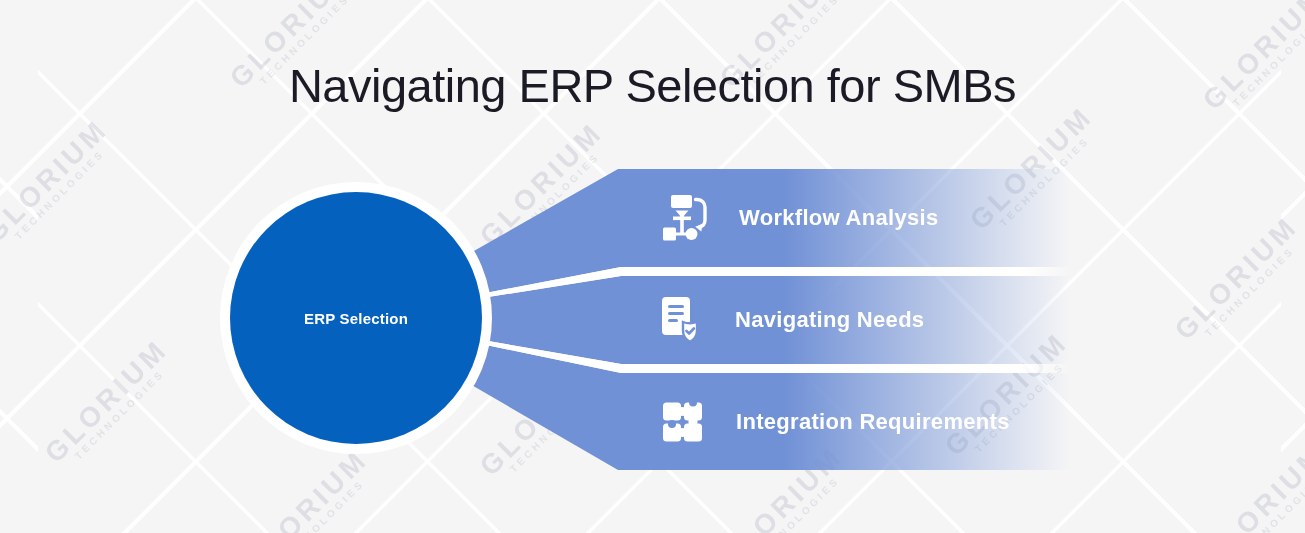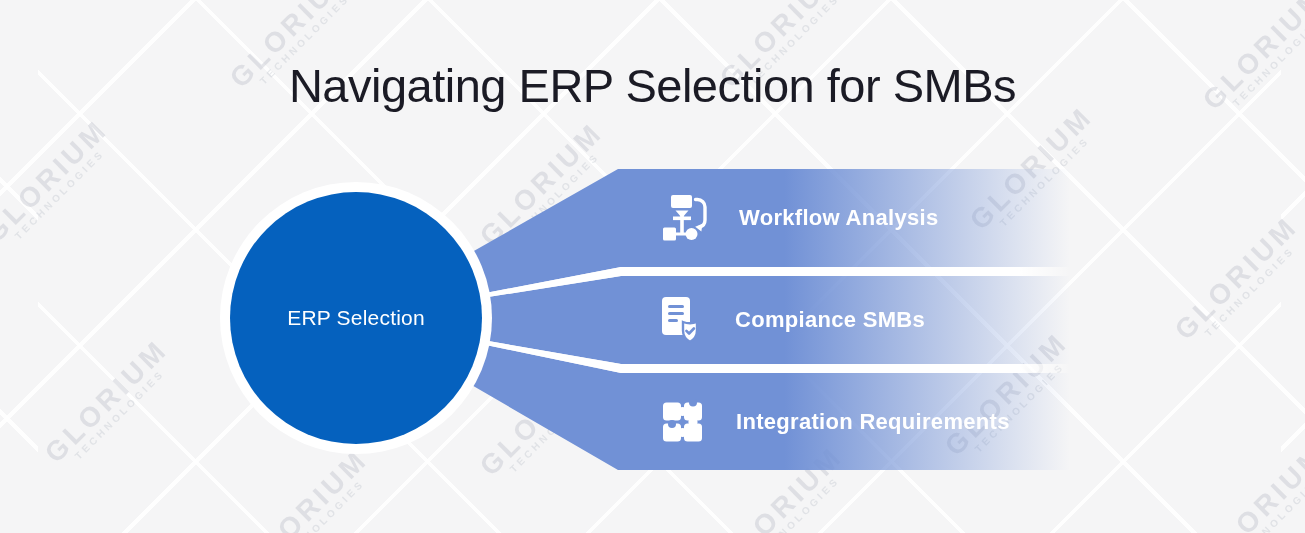--- a/index.html
+++ b/index.html
@@ -35,21 +35,21 @@
   svg.fan{position:absolute;left:0;top:0;}
 
   .title{
     position:absolute;left:0;top:58px;width:1305px;text-align:center;
     font-size:47px;font-weight:400;letter-spacing:-.5px;color:var(--title);
   }
 
   .hub-label{
     position:absolute;left:230px;top:192px;width:252px;height:252px;
     display:flex;align-items:center;justify-content:center;
-    color:var(--band-text);font-size:21px;font-weight:400;letter-spacing:.2px;
+    color:var(--band-text);font-size:15px;font-weight:700;letter-spacing:.2px;
   }
 
   .branch-row{
     position:absolute;left:662px;display:flex;align-items:center;gap:32px;
     color:var(--band-text);
   }
   .branch-row .lbl{font-size:22px;font-weight:600;letter-spacing:.3px;}
   .row-1{top:169px;height:98px;}
   .row-2{top:276px;height:88px;}
   .row-3{top:373px;height:97px;}
@@ -163,21 +163,21 @@
 
   <div class="branch-row row-2">
     <svg class="bicon" width="41" height="46" viewBox="0 0 41 46">
       <rect x="0" y="0" width="28" height="38" rx="4" fill="#ffffff"></rect>
       <rect x="6" y="8" width="16" height="3" rx="1.5" fill="#7191d6"></rect>
       <rect x="6" y="15" width="16" height="3" rx="1.5" fill="#7191d6"></rect>
       <rect x="6" y="22" width="10" height="3" rx="1.5" fill="#7191d6"></rect>
       <path d="M21,25 c4.5,1.7 9.5,1.7 14,0 v8.5 c0,6.5 -4.6,10 -7,11.2 c-2.4,-1.2 -7,-4.7 -7,-11.2 z" fill="#ffffff" stroke="#7191d6" stroke-width="2.4"></path>
       <path d="M24.4,33.8 l2.7,2.7 l4.8,-5" fill="none" stroke="#7191d6" stroke-width="2.6" stroke-linecap="round" stroke-linejoin="round"></path>
     </svg>
-    <span class="lbl">Compiance SMBs</span>
+    <span class="lbl">Navigating Needs</span>
   </div>
 
   <div class="branch-row row-3">
     <svg class="bicon" width="42" height="46" viewBox="0 0 42 46" fill="#ffffff">
       <rect x="1" y="3.5" width="18" height="18" rx="3.5"></rect>
       <rect x="22" y="3.5" width="18" height="18" rx="3.5"></rect>
       <rect x="1" y="24.5" width="18" height="18" rx="3.5"></rect>
       <rect x="22" y="24.5" width="18" height="18" rx="3.5"></rect>
       <circle cx="20.5" cy="12.5" r="4.6"></circle>
       <circle cx="31" cy="23" r="4.6"></circle>

